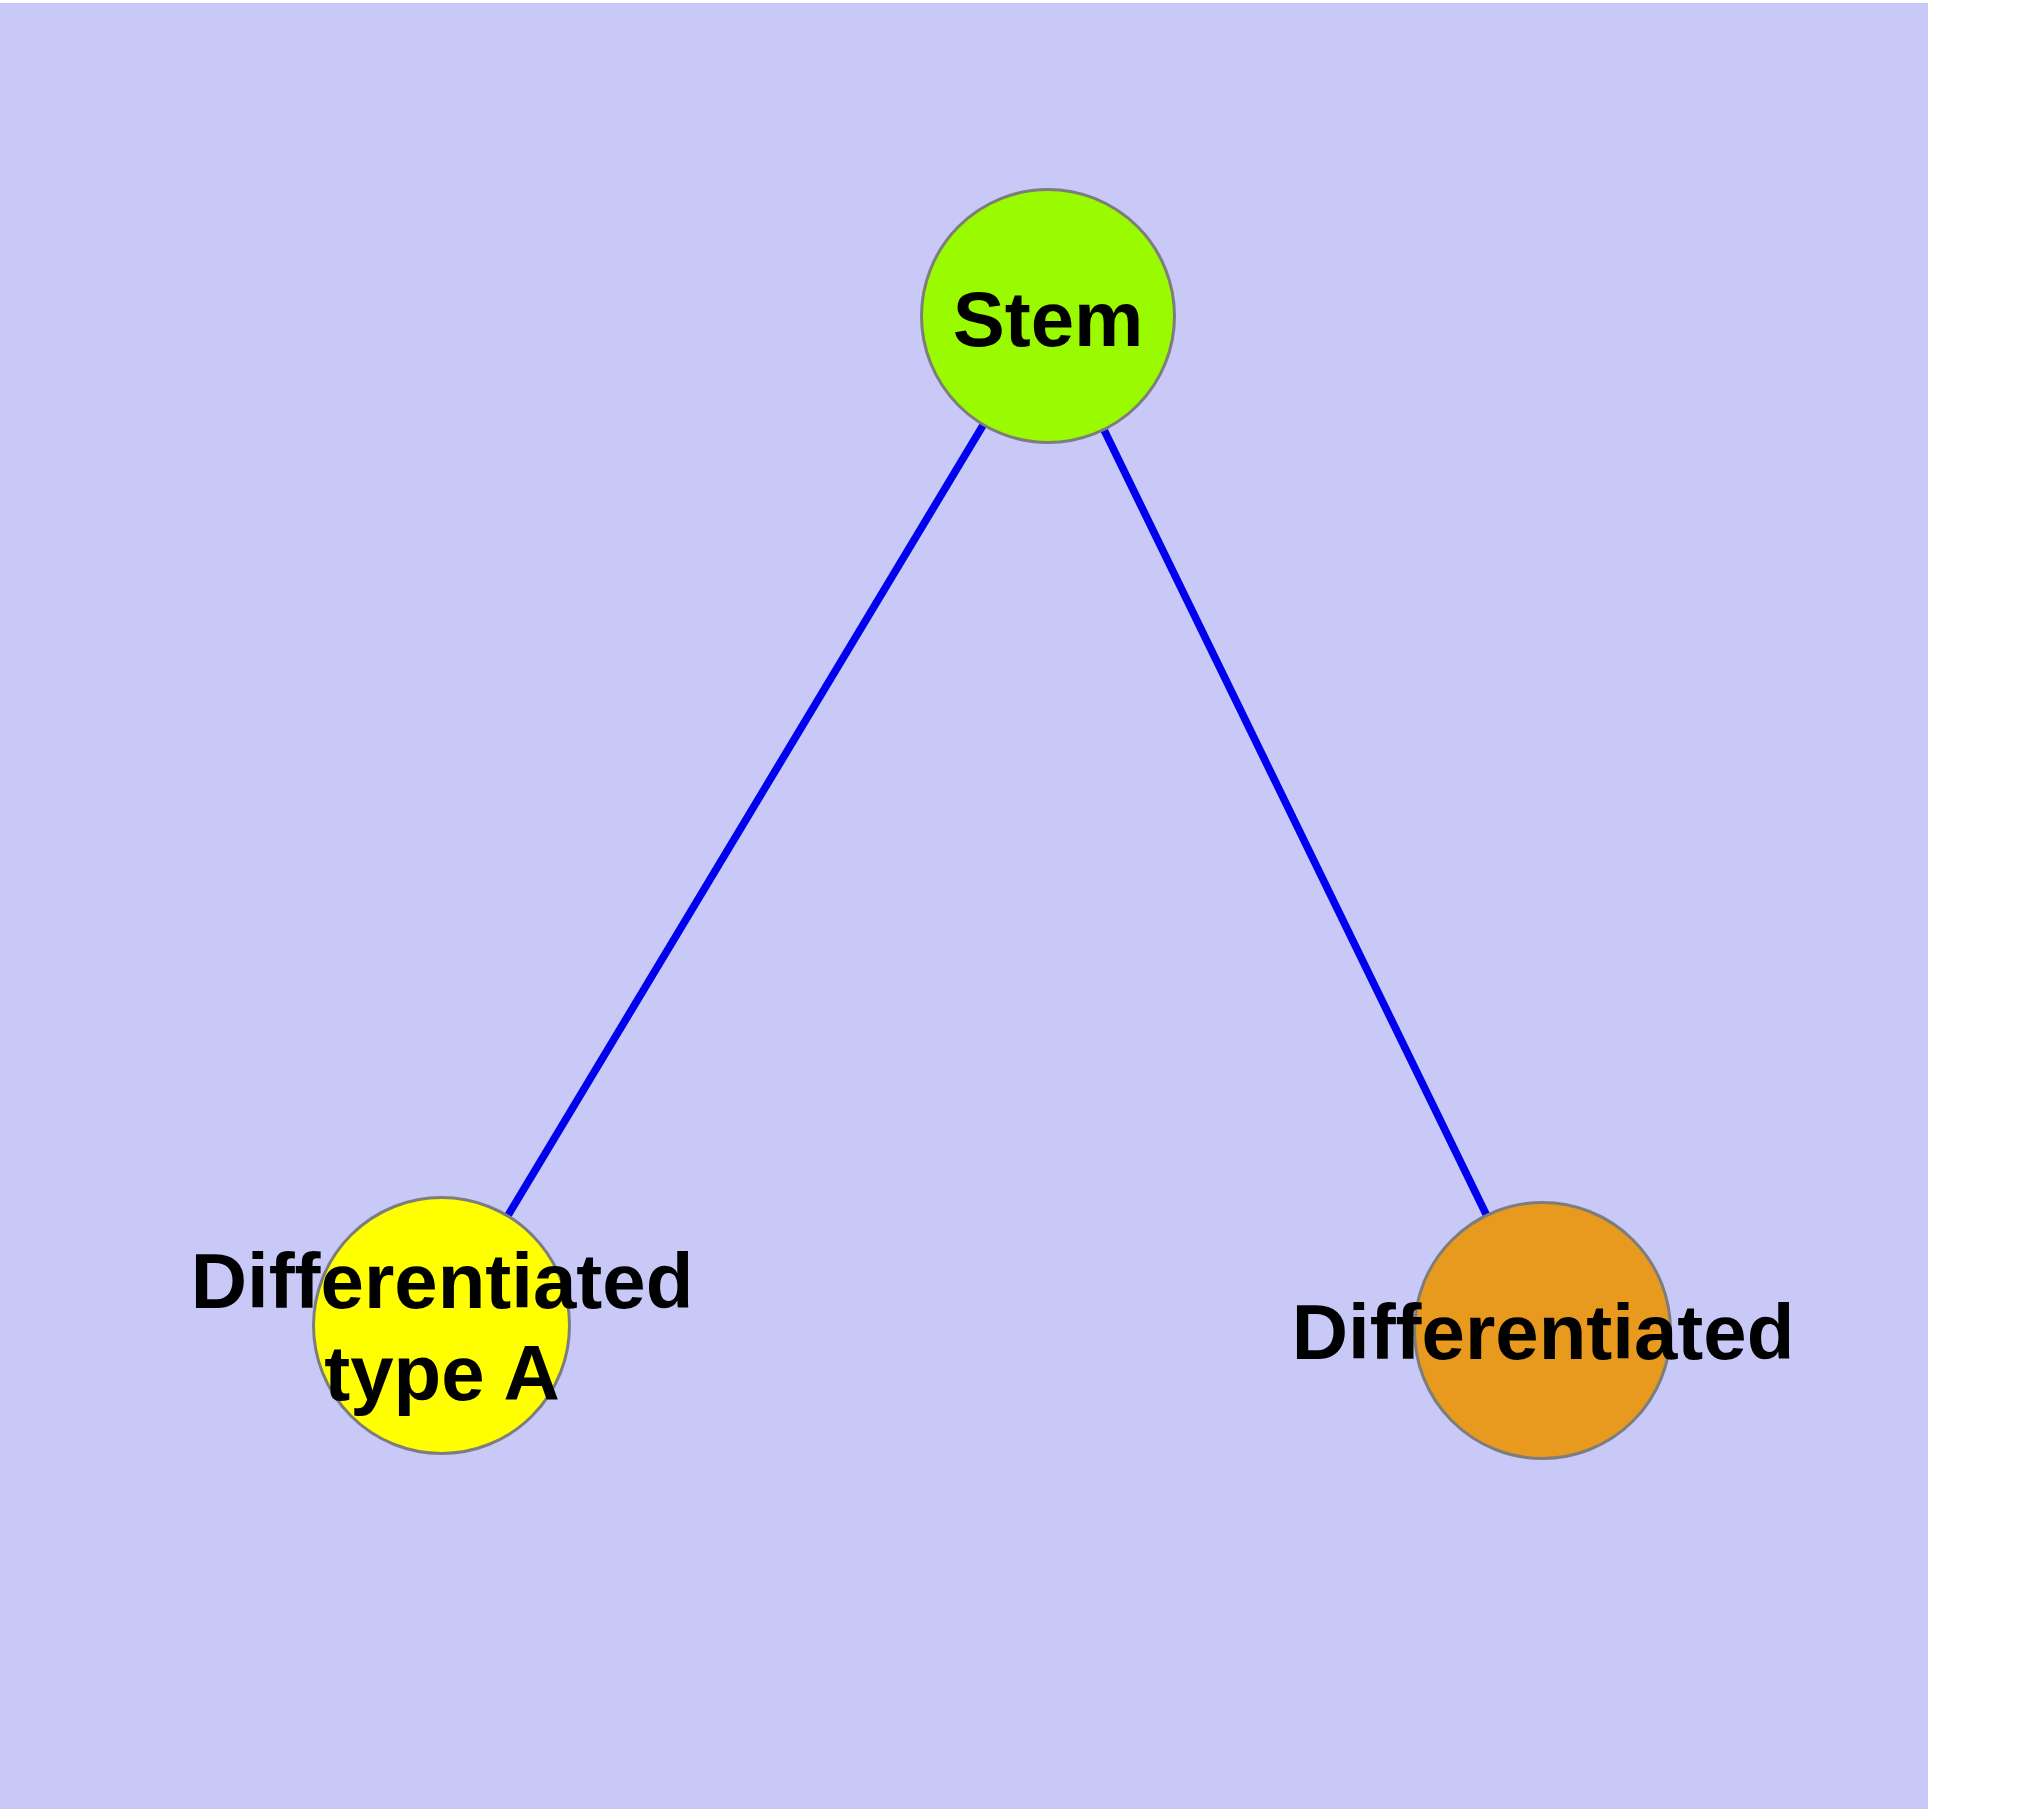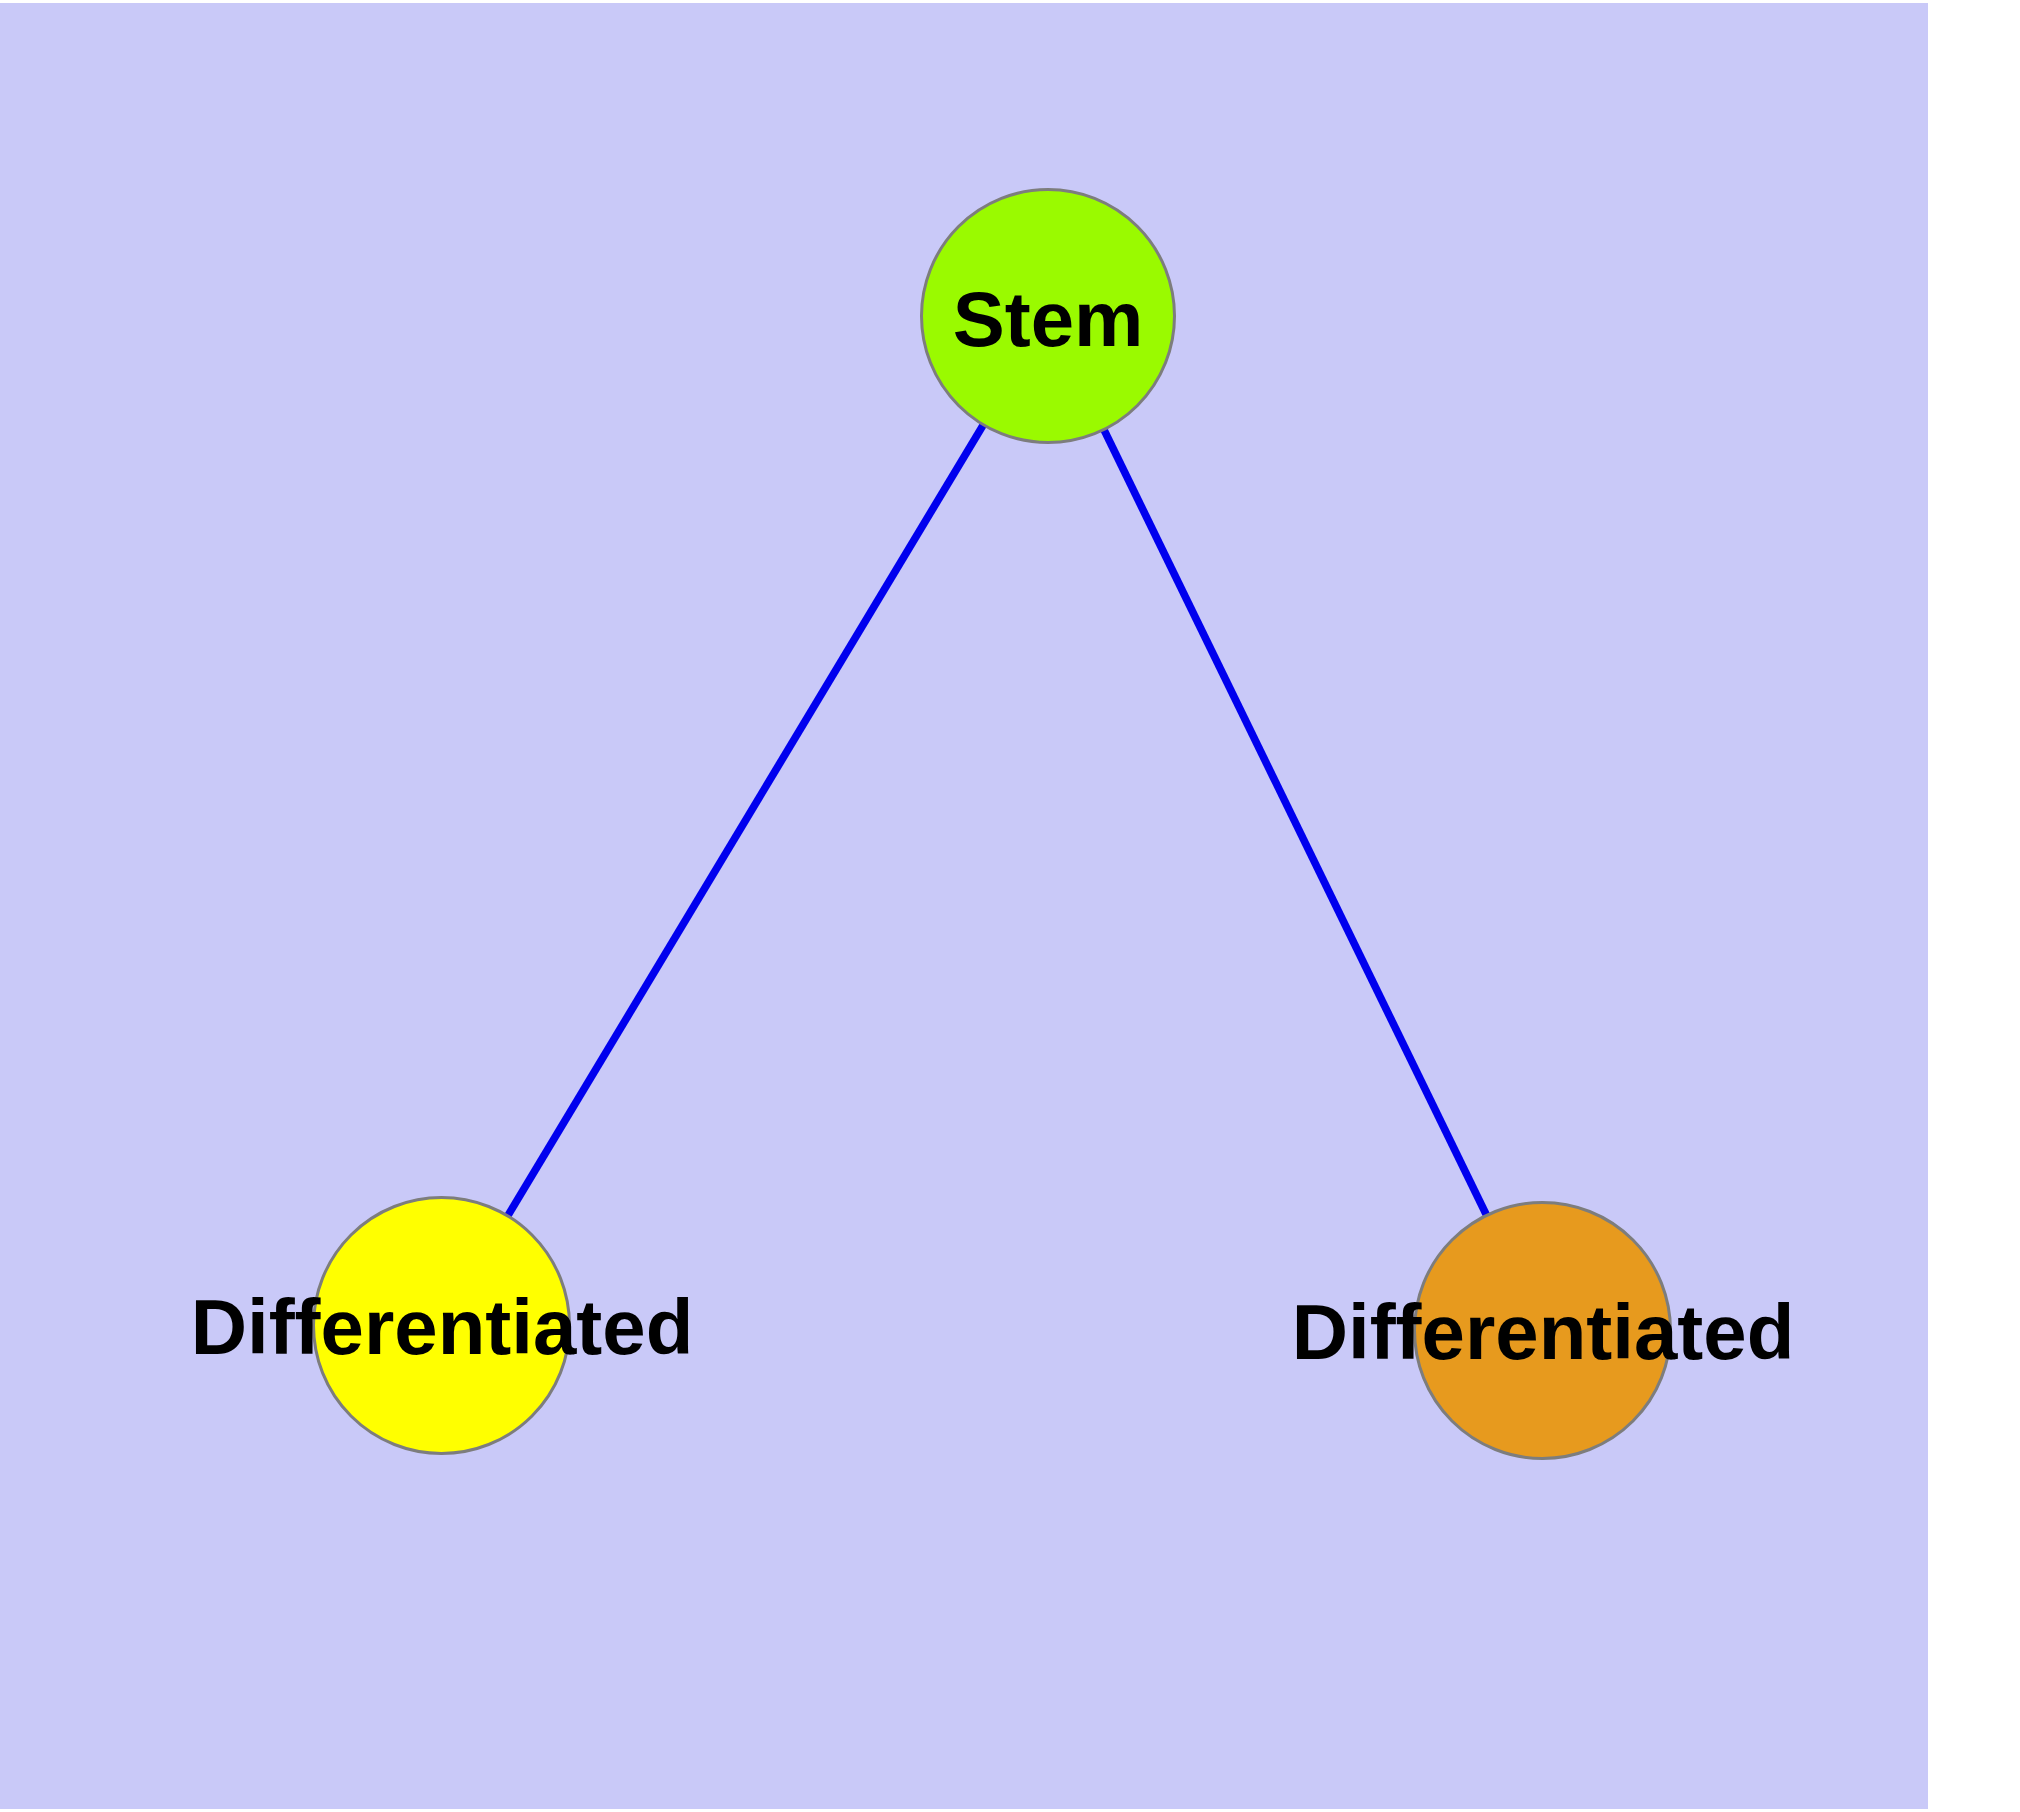--- a/index.html
+++ b/index.html
@@ -83,19 +83,20 @@
   <div class="node node-stem" style="background: rgb(154, 250, 0); border-color: rgb(125, 125, 125);"></div>
   <div class="node node-a" style="background: rgb(255, 255, 0); border-color: rgb(125, 125, 125);"></div>
   <div class="node node-b" style="background: rgb(231, 154, 30); border-color: rgb(125, 125, 125);"></div>
 
   <div class="node-label label-stem" style="color: rgb(0, 0, 0);">
     <span class="label-line">Stem</span>
   </div>
 
   <div class="node-label label-a" style="color: rgb(0, 0, 0);">
     <span class="label-line">Differentiated</span>
+    <span class="label-line">type A</span>
   </div>
 
   <div class="node-label label-b" style="color: rgb(0, 0, 0);">
     <span class="label-line">Differentiated</span>
   </div>
 </div>
 
 
 </body></html>

